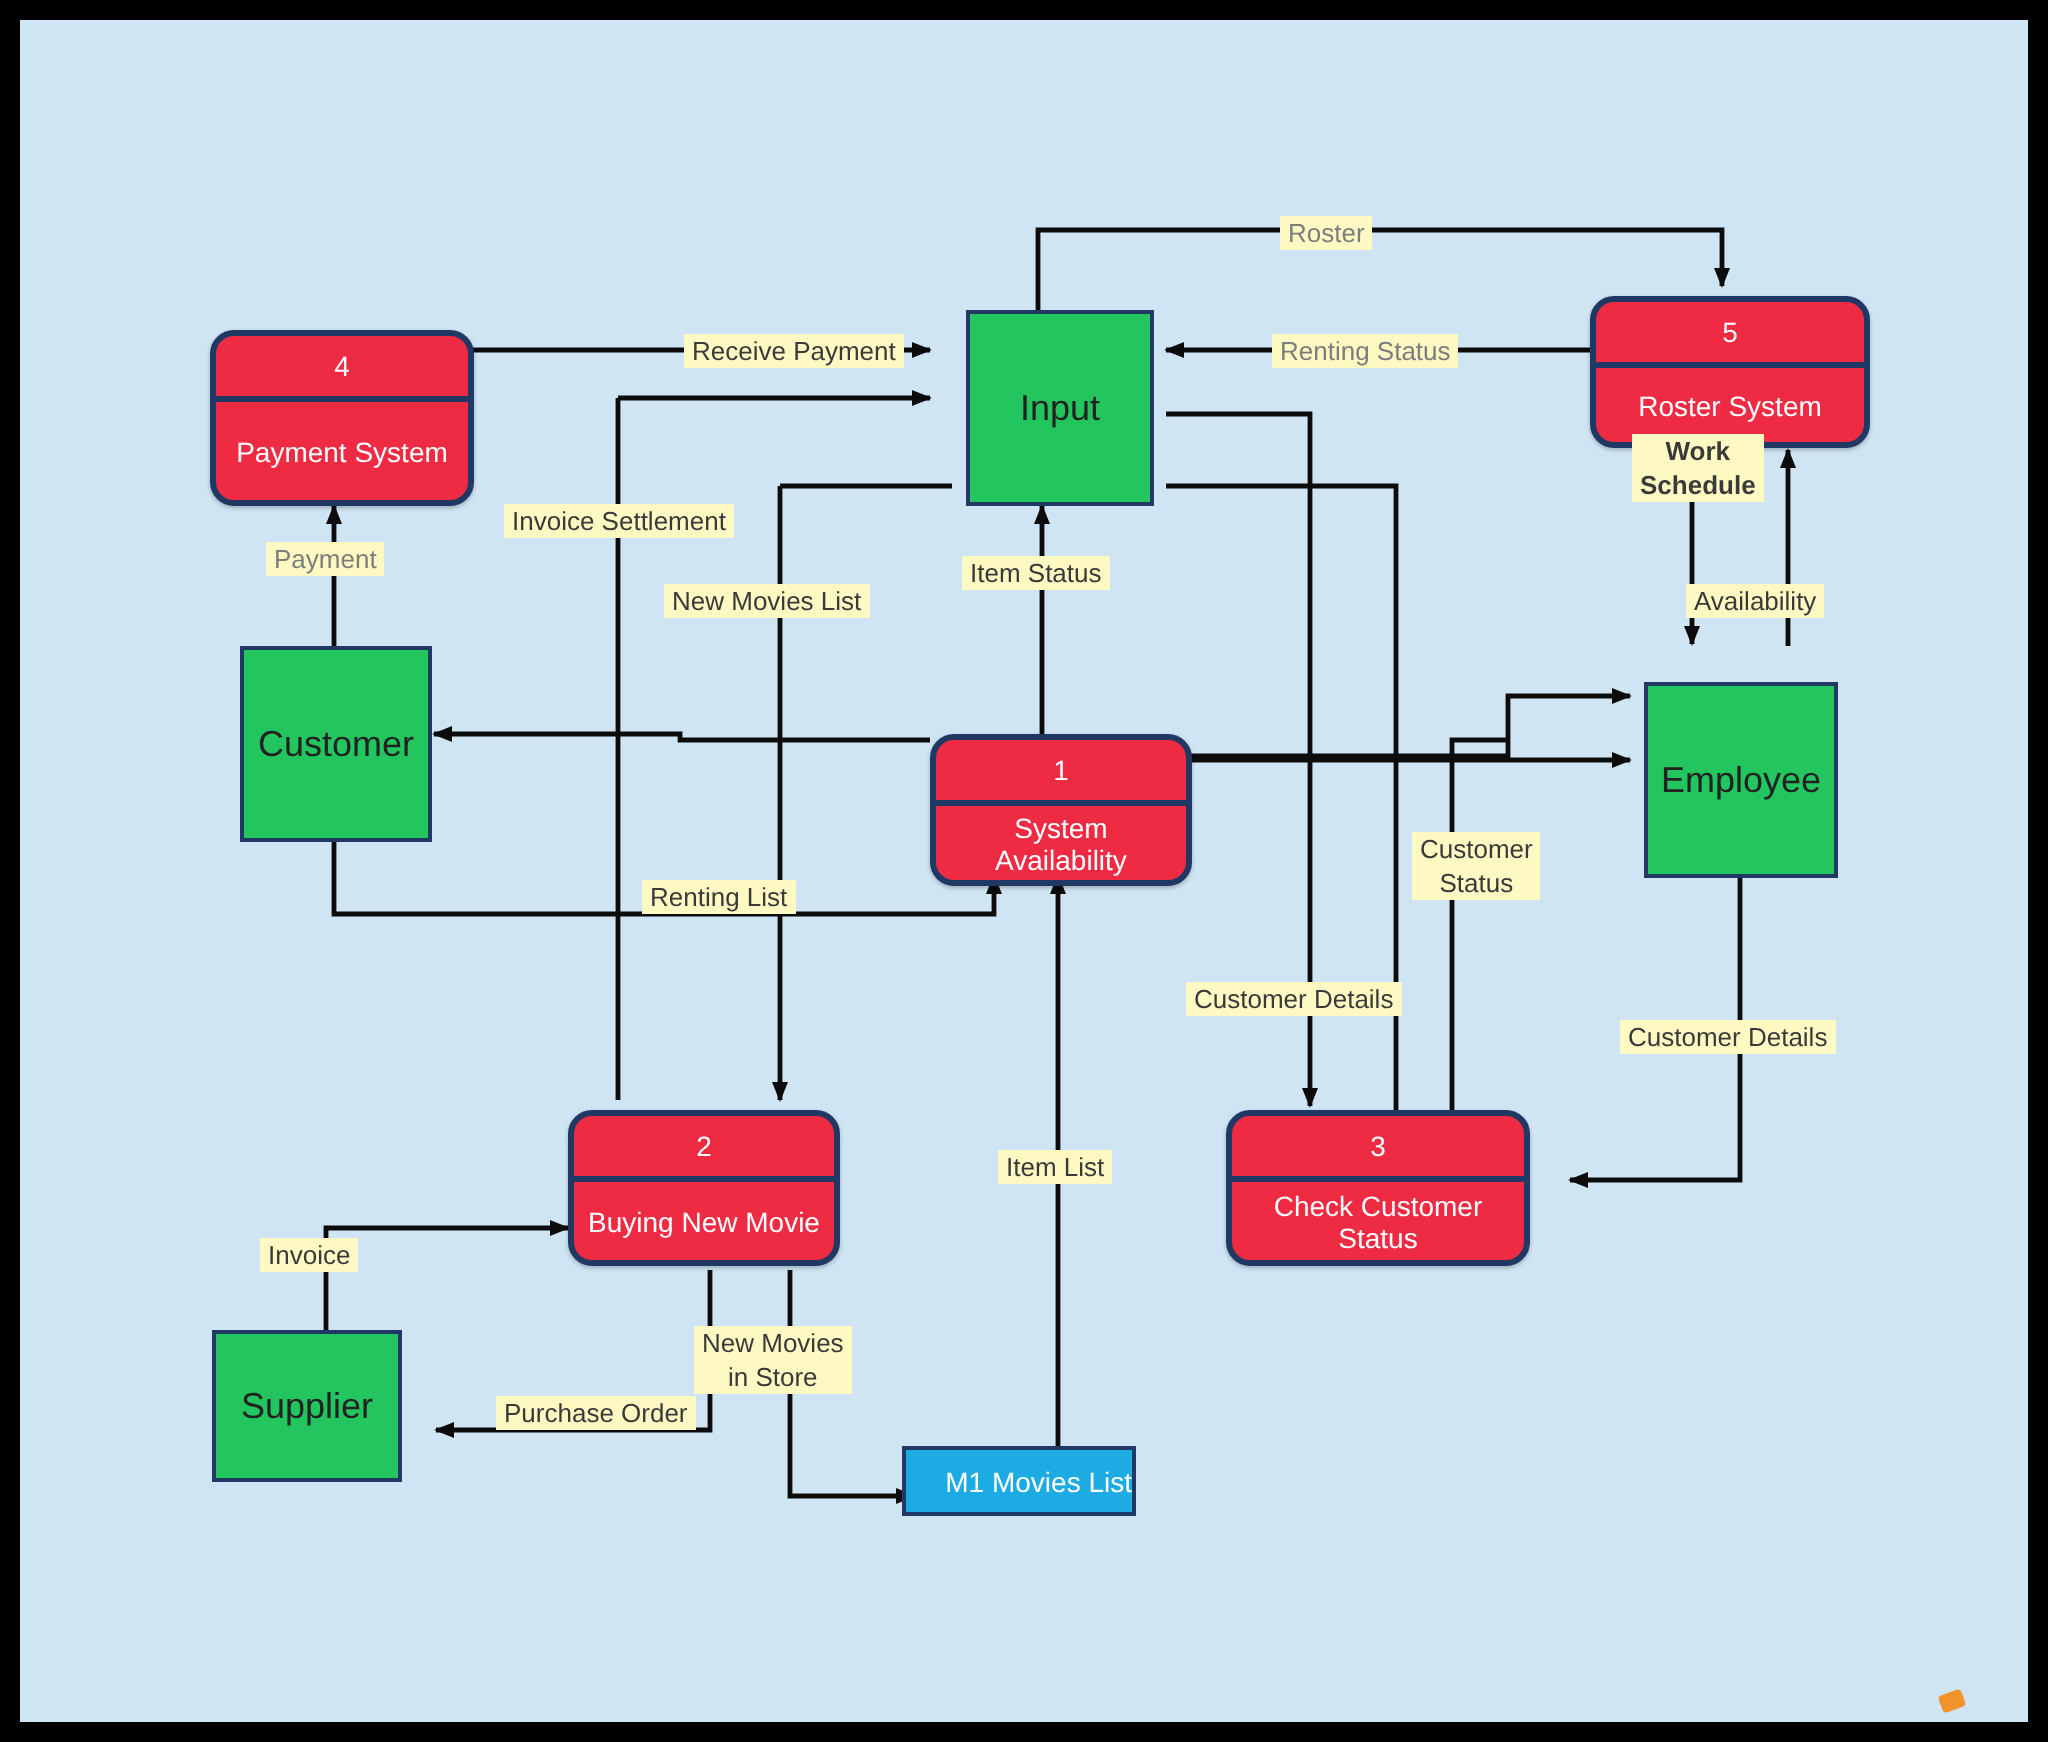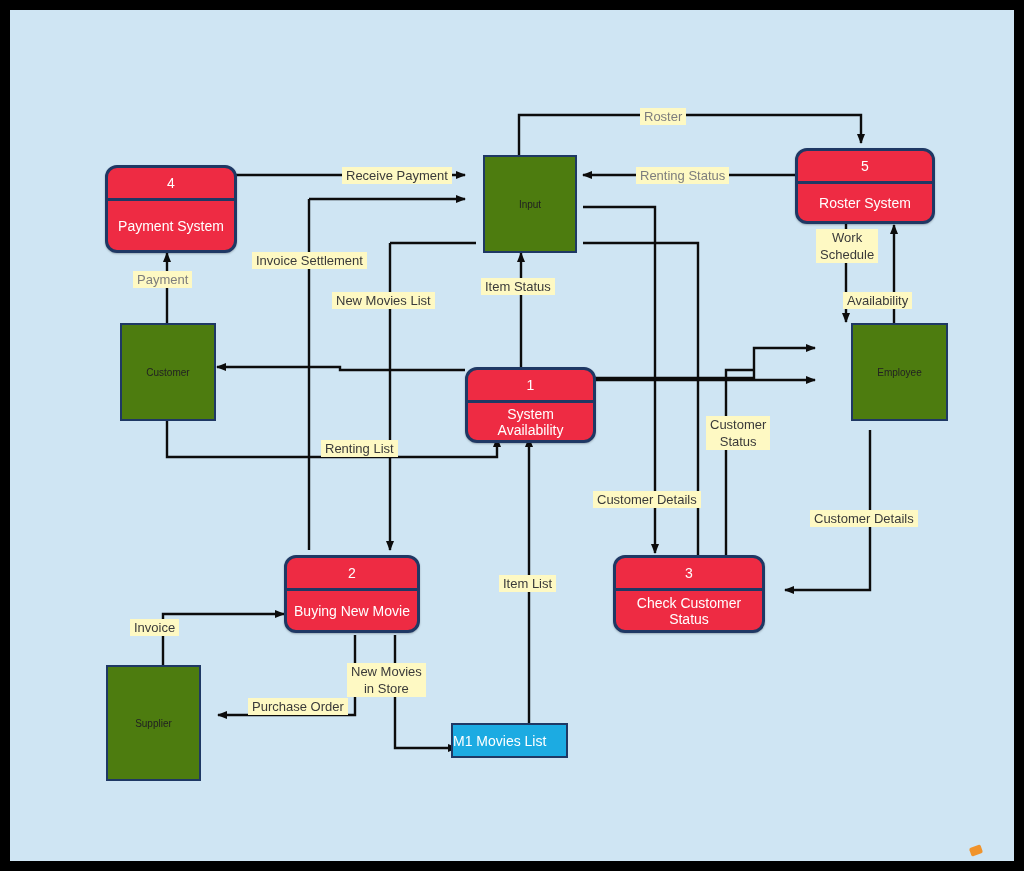--- a/index.html
+++ b/index.html
@@ -55,34 +55,34 @@
     justify-content: center;
     height: calc(100% - 33px);
     color: #ffffff;
     font-size: 14px;
     text-align: center;
     padding: 0 6px;
     box-sizing: border-box;
   }
   .entity {
     border: 2px solid #1f3864;
-    background: #4d7c0f;
+    background: #22c55e;
     display: flex;
     align-items: center;
     justify-content: center;
     color: #222222;
-    font-size: 10px;
+    font-size: 18px;
     text-align: center;
   }
   .datastore {
     border: 2px solid #1f3864;
     background: #1cabe2;
     display: flex;
     align-items: center;
-    justify-content: flex-start;
+    justify-content: flex-end;
     color: #ffffff;
     font-size: 14px;
     text-align: center;
   }
   
   .flabel {
     position: absolute;
     font-size: 13px;
     color: #3a3a3a;
     white-space: pre;
@@ -179,35 +179,35 @@
 
   <div class="node entity" style="left:110px; top:313px; width:96px; height:98px;">
     <span>Customer</span>
   </div>
 
   <div class="node process" style="left:455px; top:357px; width:131px; height:76px;">
     <div class="pnum">1</div>
     <div class="pname">System Availability</div>
   </div>
 
-  <div class="node entity" style="left:812px; top:313px; width:97px; height:98px;margin-left:29px;">
+  <div class="node entity" style="left:812px; top:331px; width:97px; height:98px;">
     <span>Employee</span>
   </div>
 
   <div class="node process" style="left:274px; top:545px; width:136px; height:78px;">
     <div class="pnum">2</div>
     <div class="pname">Buying New Movie</div>
   </div>
 
   <div class="node process" style="left:603px; top:545px; width:152px; height:78px;">
     <div class="pnum">3</div>
     <div class="pname">Check Customer Status</div>
   </div>
 
-  <div class="node entity" style="left:96px; top:655px; width:95px; height:116px;">
+  <div class="node entity" style="left:96px; top:655px; width:95px; height:76px;">
     <span>Supplier</span>
   </div>
 
   <div class="node datastore" style="left:441px; top:713px; width:117px; height:35px;">
     <span>M1 Movies List</span>
   </div>
 
   <div class="flabel gray" style="left:630px; top:98px;">Roster</div>
 
   <div class="flabel" style="left:289px; top:157px;margin-left:43px;">Receive Payment</div>
@@ -215,21 +215,21 @@
   <div class="flabel gray" style="left:626px; top:157px;">Renting Status</div>
 
   <div class="flabel" style="left:242px; top:242px;">Invoice Settlement</div>
 
   <div class="flabel" style="left:322px; top:282px;">New Movies List</div>
 
   <div class="flabel" style="left:471px; top:268px;">Item Status</div>
 
   <div class="flabel gray" style="left:123px; top:261px;">Payment</div>
 
-  <div class="flabel two" style="left:806px; top:219px;">Work
+  <div class="flabel two" style="left:806px; top:207px;font-weight:bold;">Work
 Schedule</div>
 
   <div class="flabel" style="left:833px; top:282px;">Availability</div>
 
   <div class="flabel" style="left:311px; top:430px;">Renting List</div>
 
   <div class="flabel two" style="left:696px; top:406px;">Customer
 Status</div>
 
   <div class="flabel" style="left:583px; top:481px;">Customer Details</div>

